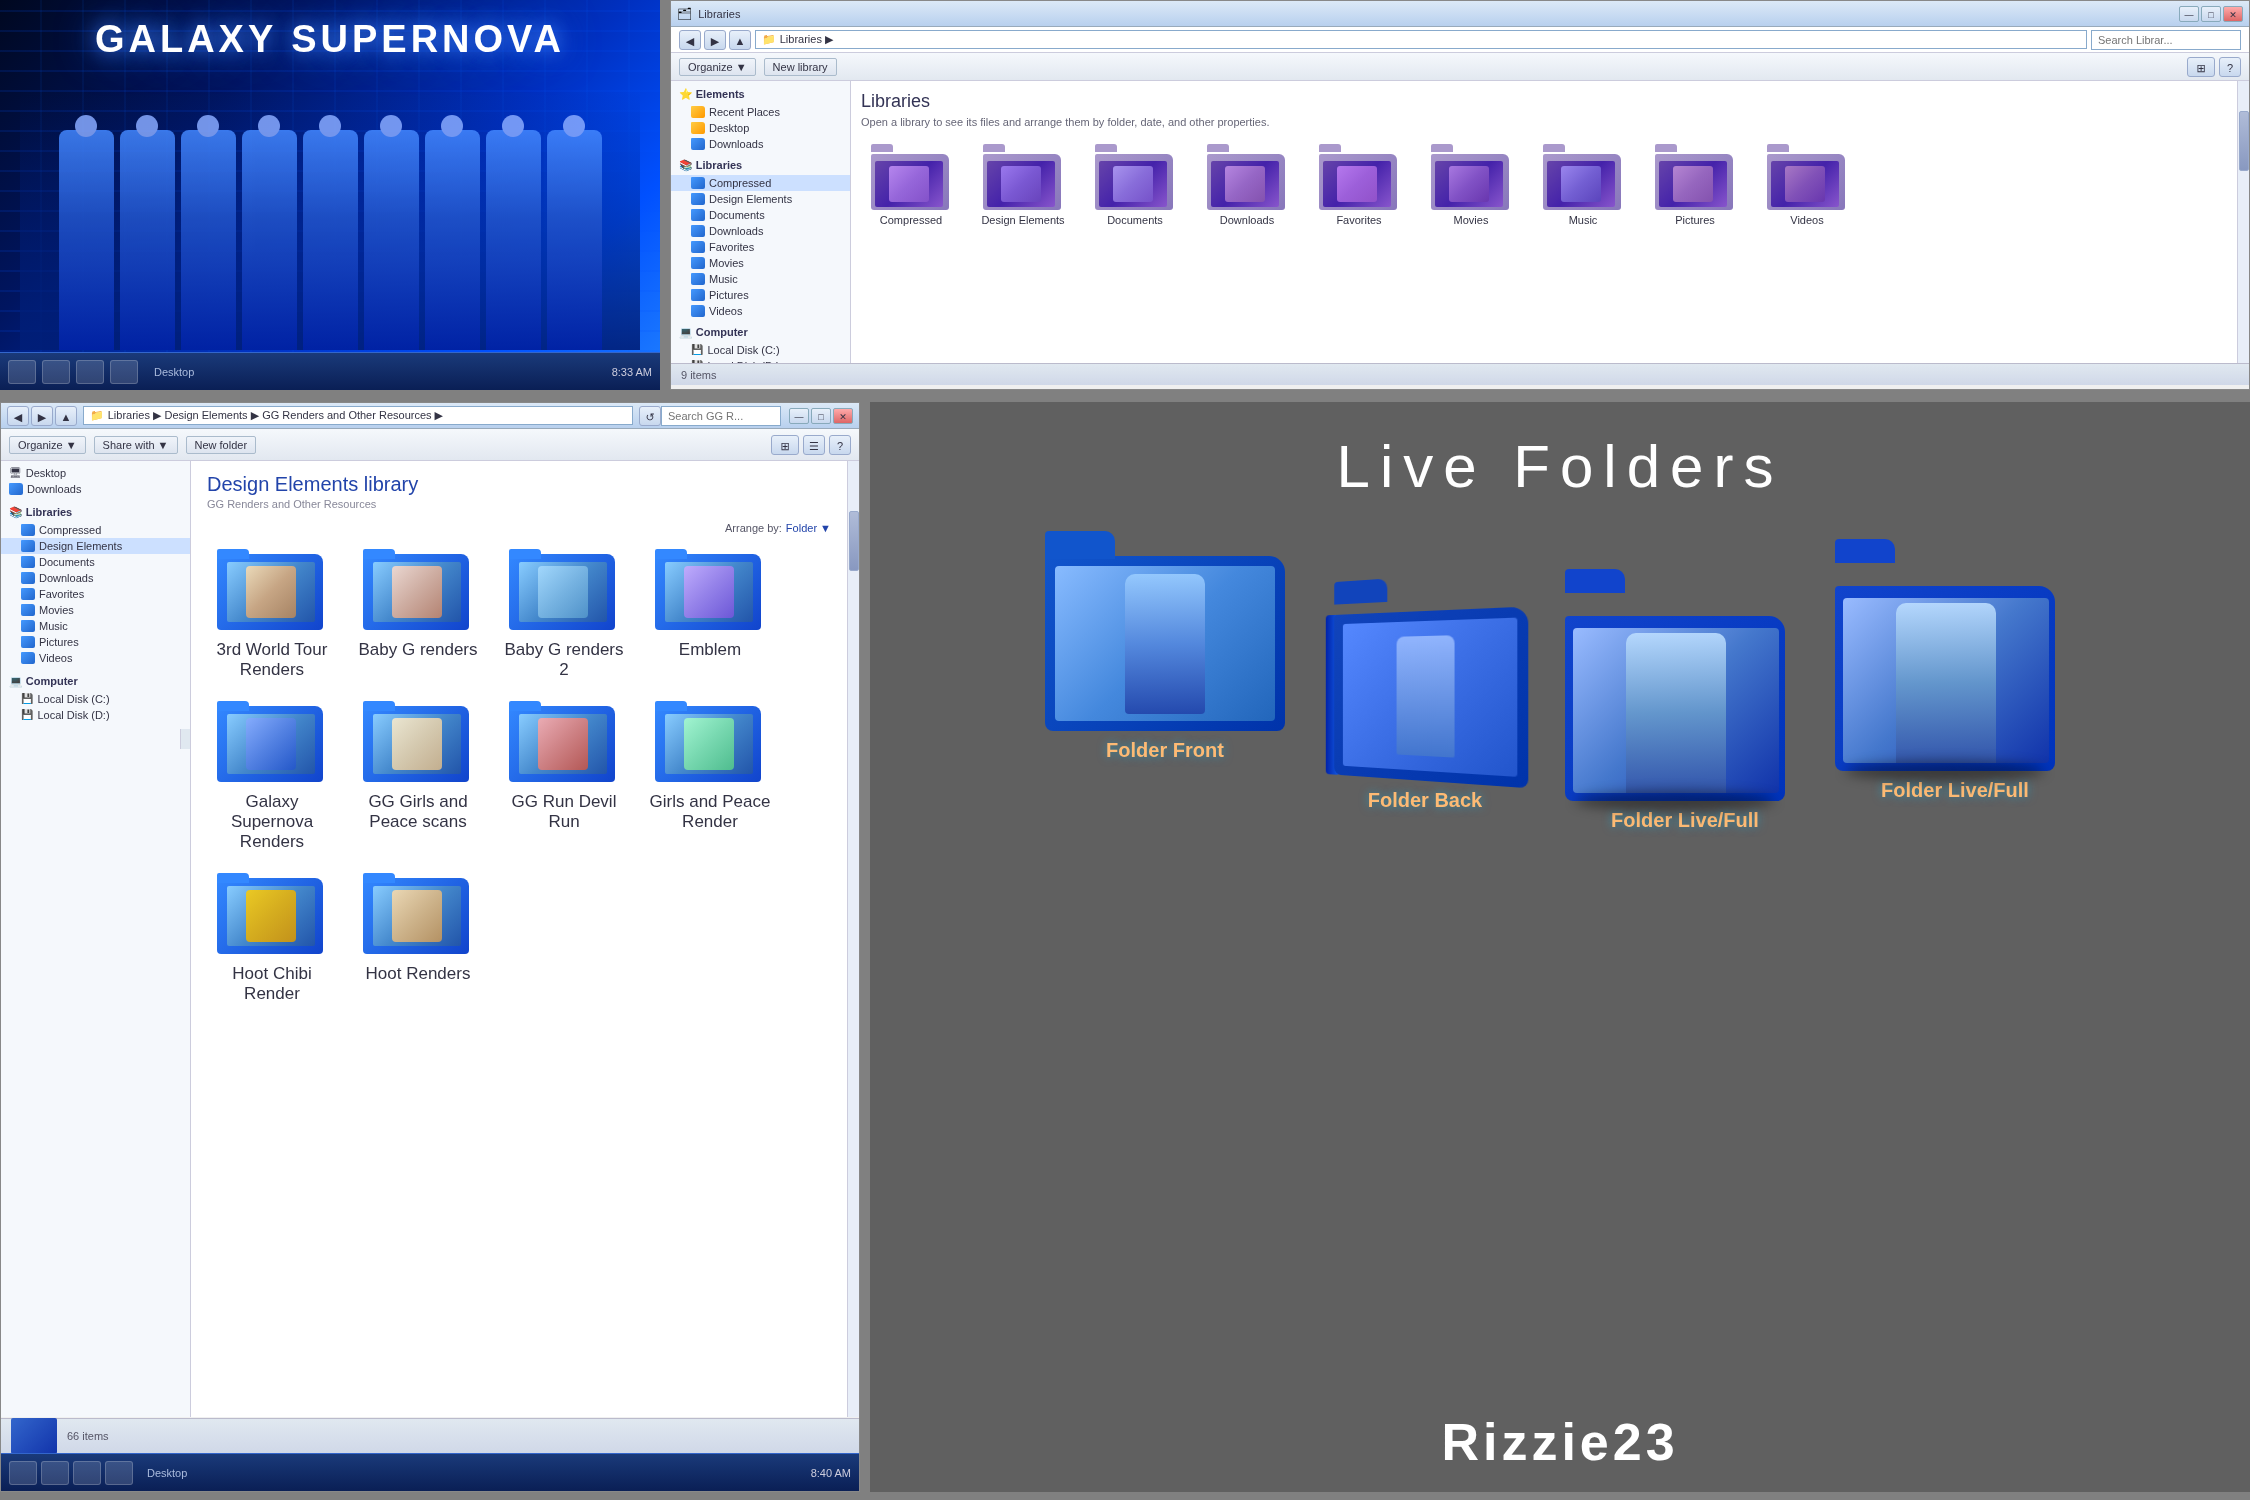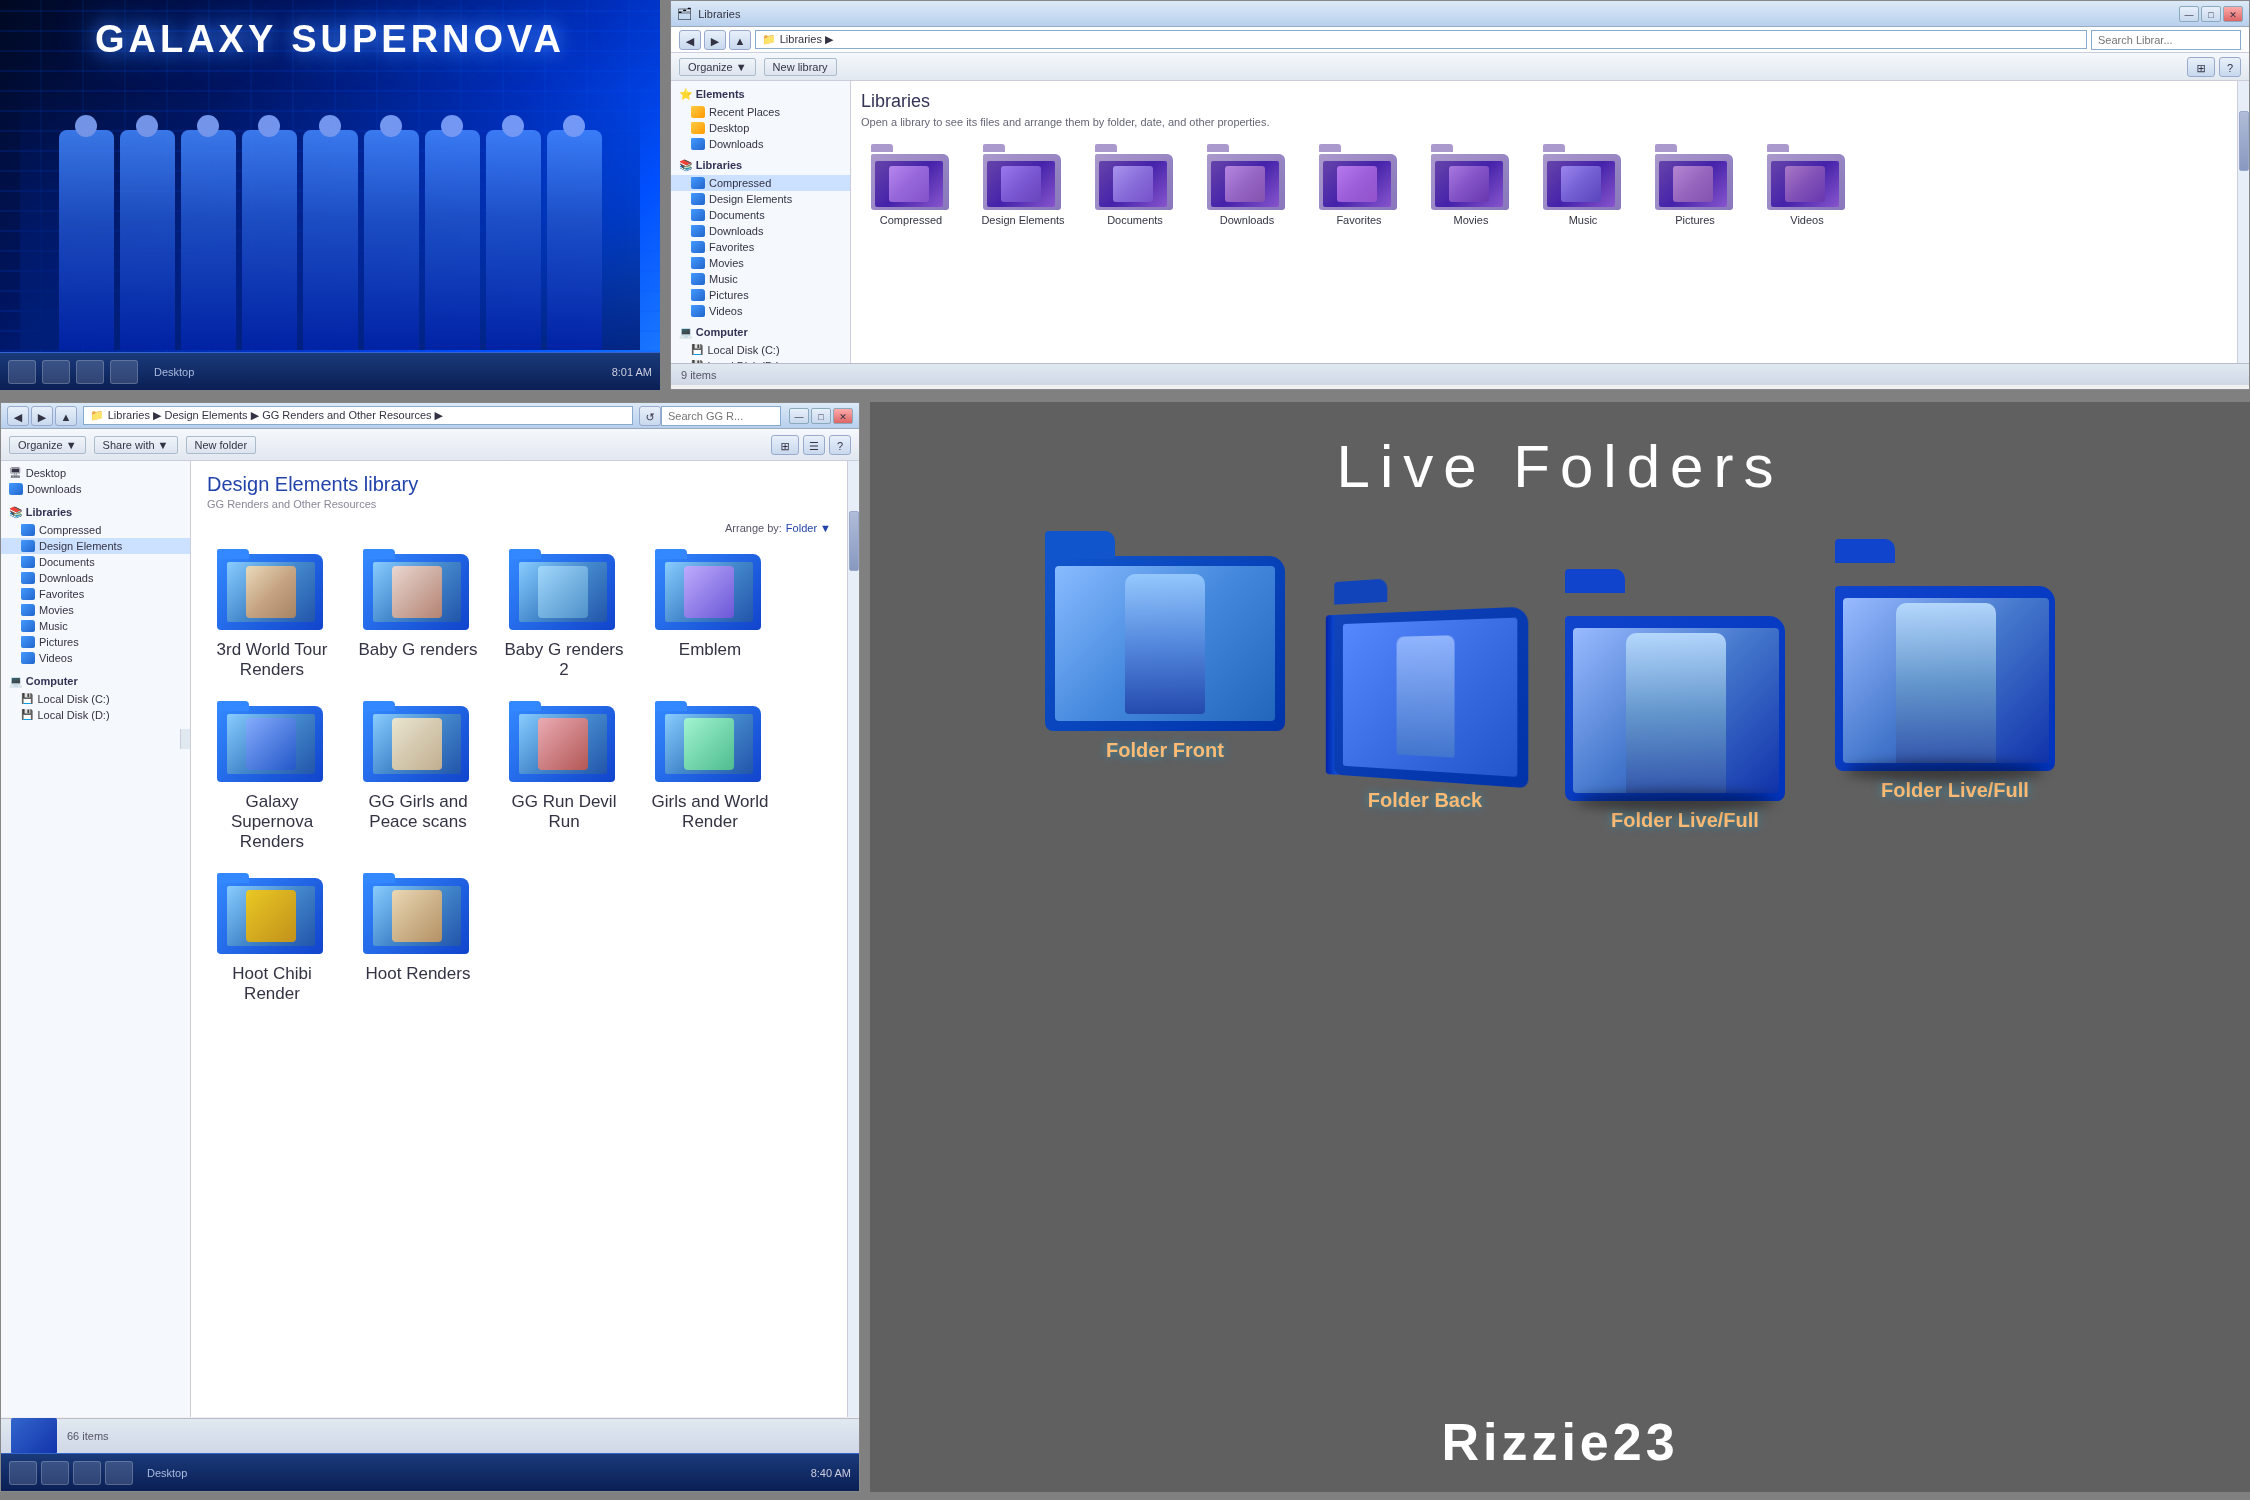--- a/index.html
+++ b/index.html
@@ -523,21 +523,21 @@
     <div class="girl-figure"></div>
     <div class="girl-figure"></div>
     <div class="girl-figure"></div>
   </div>
   <div class="taskbar">
     <div class="taskbar-btn"></div>
     <div class="taskbar-btn"></div>
     <div class="taskbar-btn"></div>
     <div class="taskbar-btn"></div>
     <span class="taskbar-label">Desktop</span>
-    <span class="taskbar-clock">8:01 AM</span>
+    <span class="taskbar-clock">8:33 AM</span>
   </div>
 </div>
 
 <div id="q-top-right" class="quadrant">
 
   <div class="win-titlebar">
     <span style="font-size:12px; margin-right:6px;">🗂</span>
     <span style="font-size:11px;color:#334;">Libraries</span>
     <div class="win-titlebar-buttons">
       <div class="win-btn">—</div>
@@ -942,21 +942,21 @@
         <div class="folder-item2">
           <div class="folder-icon2">
             <div class="fi2-back"></div>
             <div class="fi2-tab"></div>
             <div class="fi2-img">
               <div class="fi2-img-content">
                 <div style="width:50px;height:52px;background:linear-gradient(135deg,#aaffcc,#55cc88);border-radius:4px;opacity:0.85;"></div>
               </div>
             </div>
           </div>
-          <div class="folder-name2">Girls and World Render</div>
+          <div class="folder-name2">Girls and Peace Render</div>
         </div>
         <div class="folder-item2">
           <div class="folder-icon2">
             <div class="fi2-back"></div>
             <div class="fi2-tab"></div>
             <div class="fi2-img">
               <div class="fi2-img-content">
                 <div style="width:50px;height:52px;background:linear-gradient(135deg,#ffcc00,#dd9900);border-radius:4px;opacity:0.85;"></div>
               </div>
             </div>

